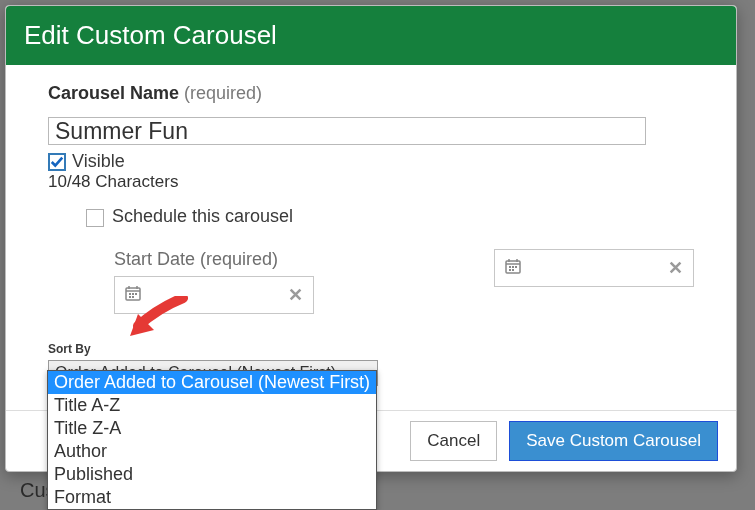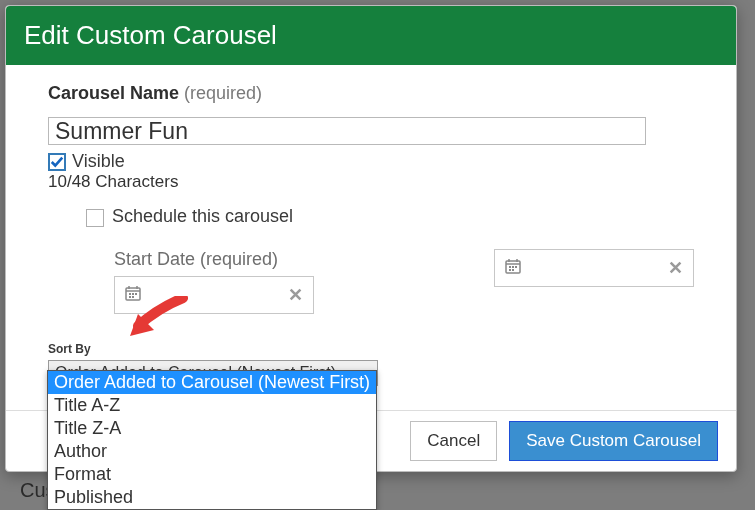--- a/index.html
+++ b/index.html
@@ -126,21 +126,21 @@
       <div class="btn btn-default">Cancel</div>
       <div class="btn btn-primary">Save Custom Carousel</div>
     </div>
   </div>
 
   <div class="dropdown-panel">
     <div class="opt selected">Order Added to Carousel (Newest First)</div>
     <div class="opt">Title A-Z</div>
     <div class="opt">Title Z-A</div>
     <div class="opt">Author</div>
+    <div class="opt">Published</div>
     <div class="opt">Format</div>
-    <div class="opt">Published</div>
   </div>
 
   <svg class="arrow" viewBox="0 0 60 40">
     <path d="M55 2 Q30 12 10 30" stroke="#e53935" stroke-width="10" fill="none" stroke-linecap="round"></path>
     <path d="M2 40 L10 18 L26 34 Z" fill="#e53935"></path>
   </svg>
 </div>
 
 </body></html>

